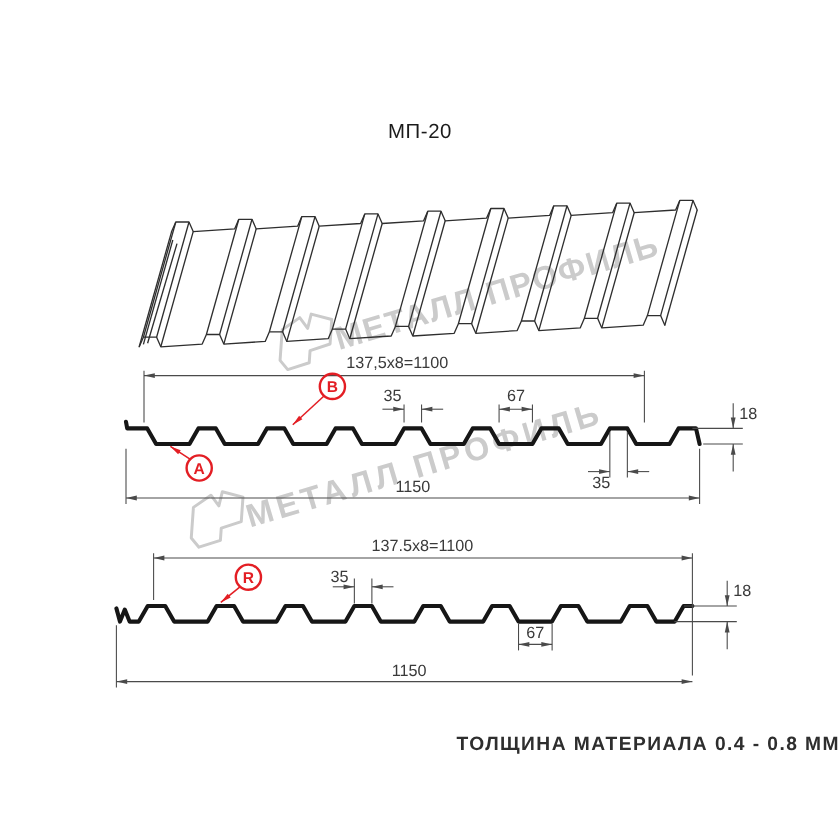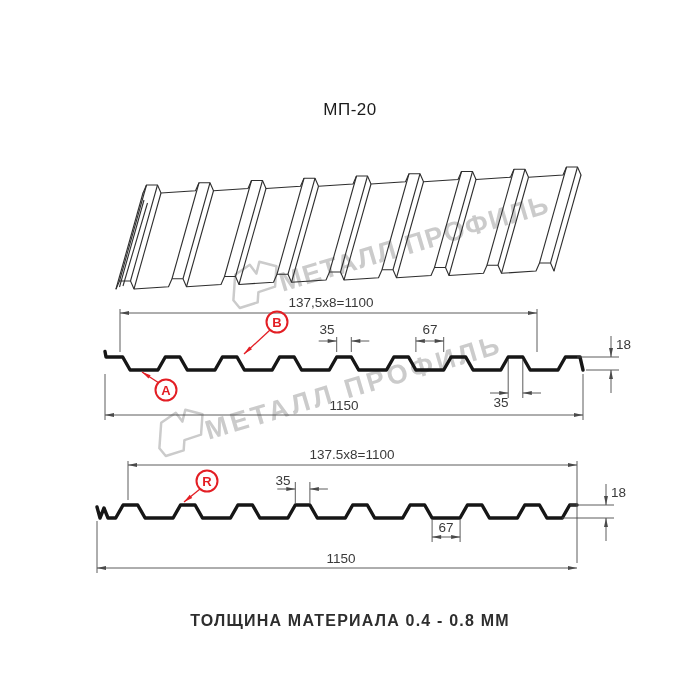--- a/index.html
+++ b/index.html
@@ -4,21 +4,21 @@
 <style>
   html,body{margin:0;padding:0;background:#ffffff;}
   #page{position:relative;width:700px;height:700px;background:#ffffff;overflow:hidden;
         font-family:"Liberation Sans",sans-serif;}
   
   .title{position:absolute;top:56px;left:0;width:700px;text-align:center;
          font-size:38px;font-weight:800;letter-spacing:1px;color:#1b1b1b;z-index:3;}
   .subtitle{position:absolute;top:100px;left:0;width:700px;text-align:center;
          font-size:17px;font-weight:400;letter-spacing:0.5px;color:#1b1b1b;z-index:3;}
   
-  .footer{position:absolute;top:612px;left:0;width:700px;text-align:center;
+  .footer{position:absolute;top:612px;left:0;width:700px;text-align:right;
          font-size:16px;font-weight:600;letter-spacing:1.2px;color:#2e2e2e;z-index:3;}
   
   .wm{position:absolute;z-index:1;color:#cbcbcb;}
   .wm-text{position:absolute;font-size:27px;font-weight:700;white-space:nowrap;
            transform-origin:left center;transform:rotate(-16.5deg);}
   #wm1-text{left:280px;top:268px;letter-spacing:1.5px;}
   #wm2-text{left:206px;top:416px;letter-spacing:3.5px;}
   .wm-logo{position:absolute;transform:rotate(-10deg);}
   #wm1-logo{left:222px;top:258px;}
   #wm2-logo{left:148px;top:406px;}

